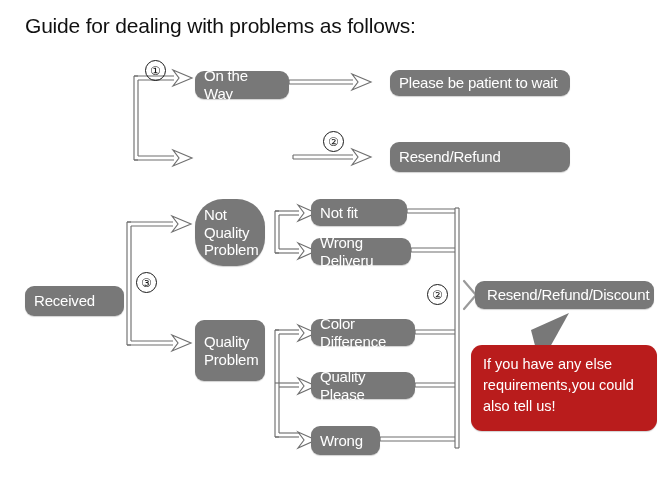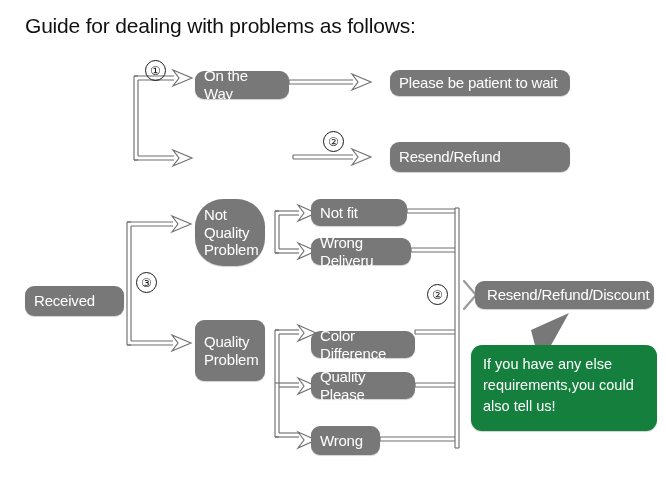--- a/index.html
+++ b/index.html
@@ -53,21 +53,21 @@
     font-size:12px;
     display:flex;align-items:center;justify-content:center;
     font-family:"DejaVu Sans", sans-serif;
     background:transparent;
     line-height:1;
   }
 
   
   .bubble{
     position:absolute;
-    background:#15803d;
+    background:#b91c1c;
     color:#ffffff;
     border-radius:11px;
     font-size:14.5px;
     line-height:1.45;
     padding:9px 12px;
     box-sizing:border-box;
     box-shadow:0 1px 1px rgba(0,0,0,.18);
   }
 </style>
 </head>
@@ -185,21 +185,21 @@
 Quality
 Problem</div>
 
   <div class="node multi" style="left:192px; top:320px; width:70px; height:61px;">Quality
 Problem</div>
 
   <div class="node" style="left:308px; top:199px; width:96px;  height:27px;">Not fit</div>
 
   <div class="node" style="left:308px; top:238px; width:100px; height:27px;">Wrong Deliveru</div>
 
-  <div class="node" style="left:308px; top:319px; width:104px; height:27px;margin-top:12px;">Color Difference</div>
+  <div class="node" style="left:308px; top:319px; width:104px; height:27px;">Color Difference</div>
 
   <div class="node" style="left:308px; top:372px; width:104px; height:27px;">Quality Please</div>
 
   <div class="node" style="left:308px; top:426px; width:69px;  height:29px;">Wrong</div>
 
   <div class="node" style="left:472px; top:281px; width:179px; height:28px;padding-left:12px;">Resend/Refund/Discount</div>
 
   <div class="bubble" style="left:468px; top:345px; width:186px; height:86px; white-space:pre-line;">If you have any else
 requirements,you could
 also tell us!</div>

